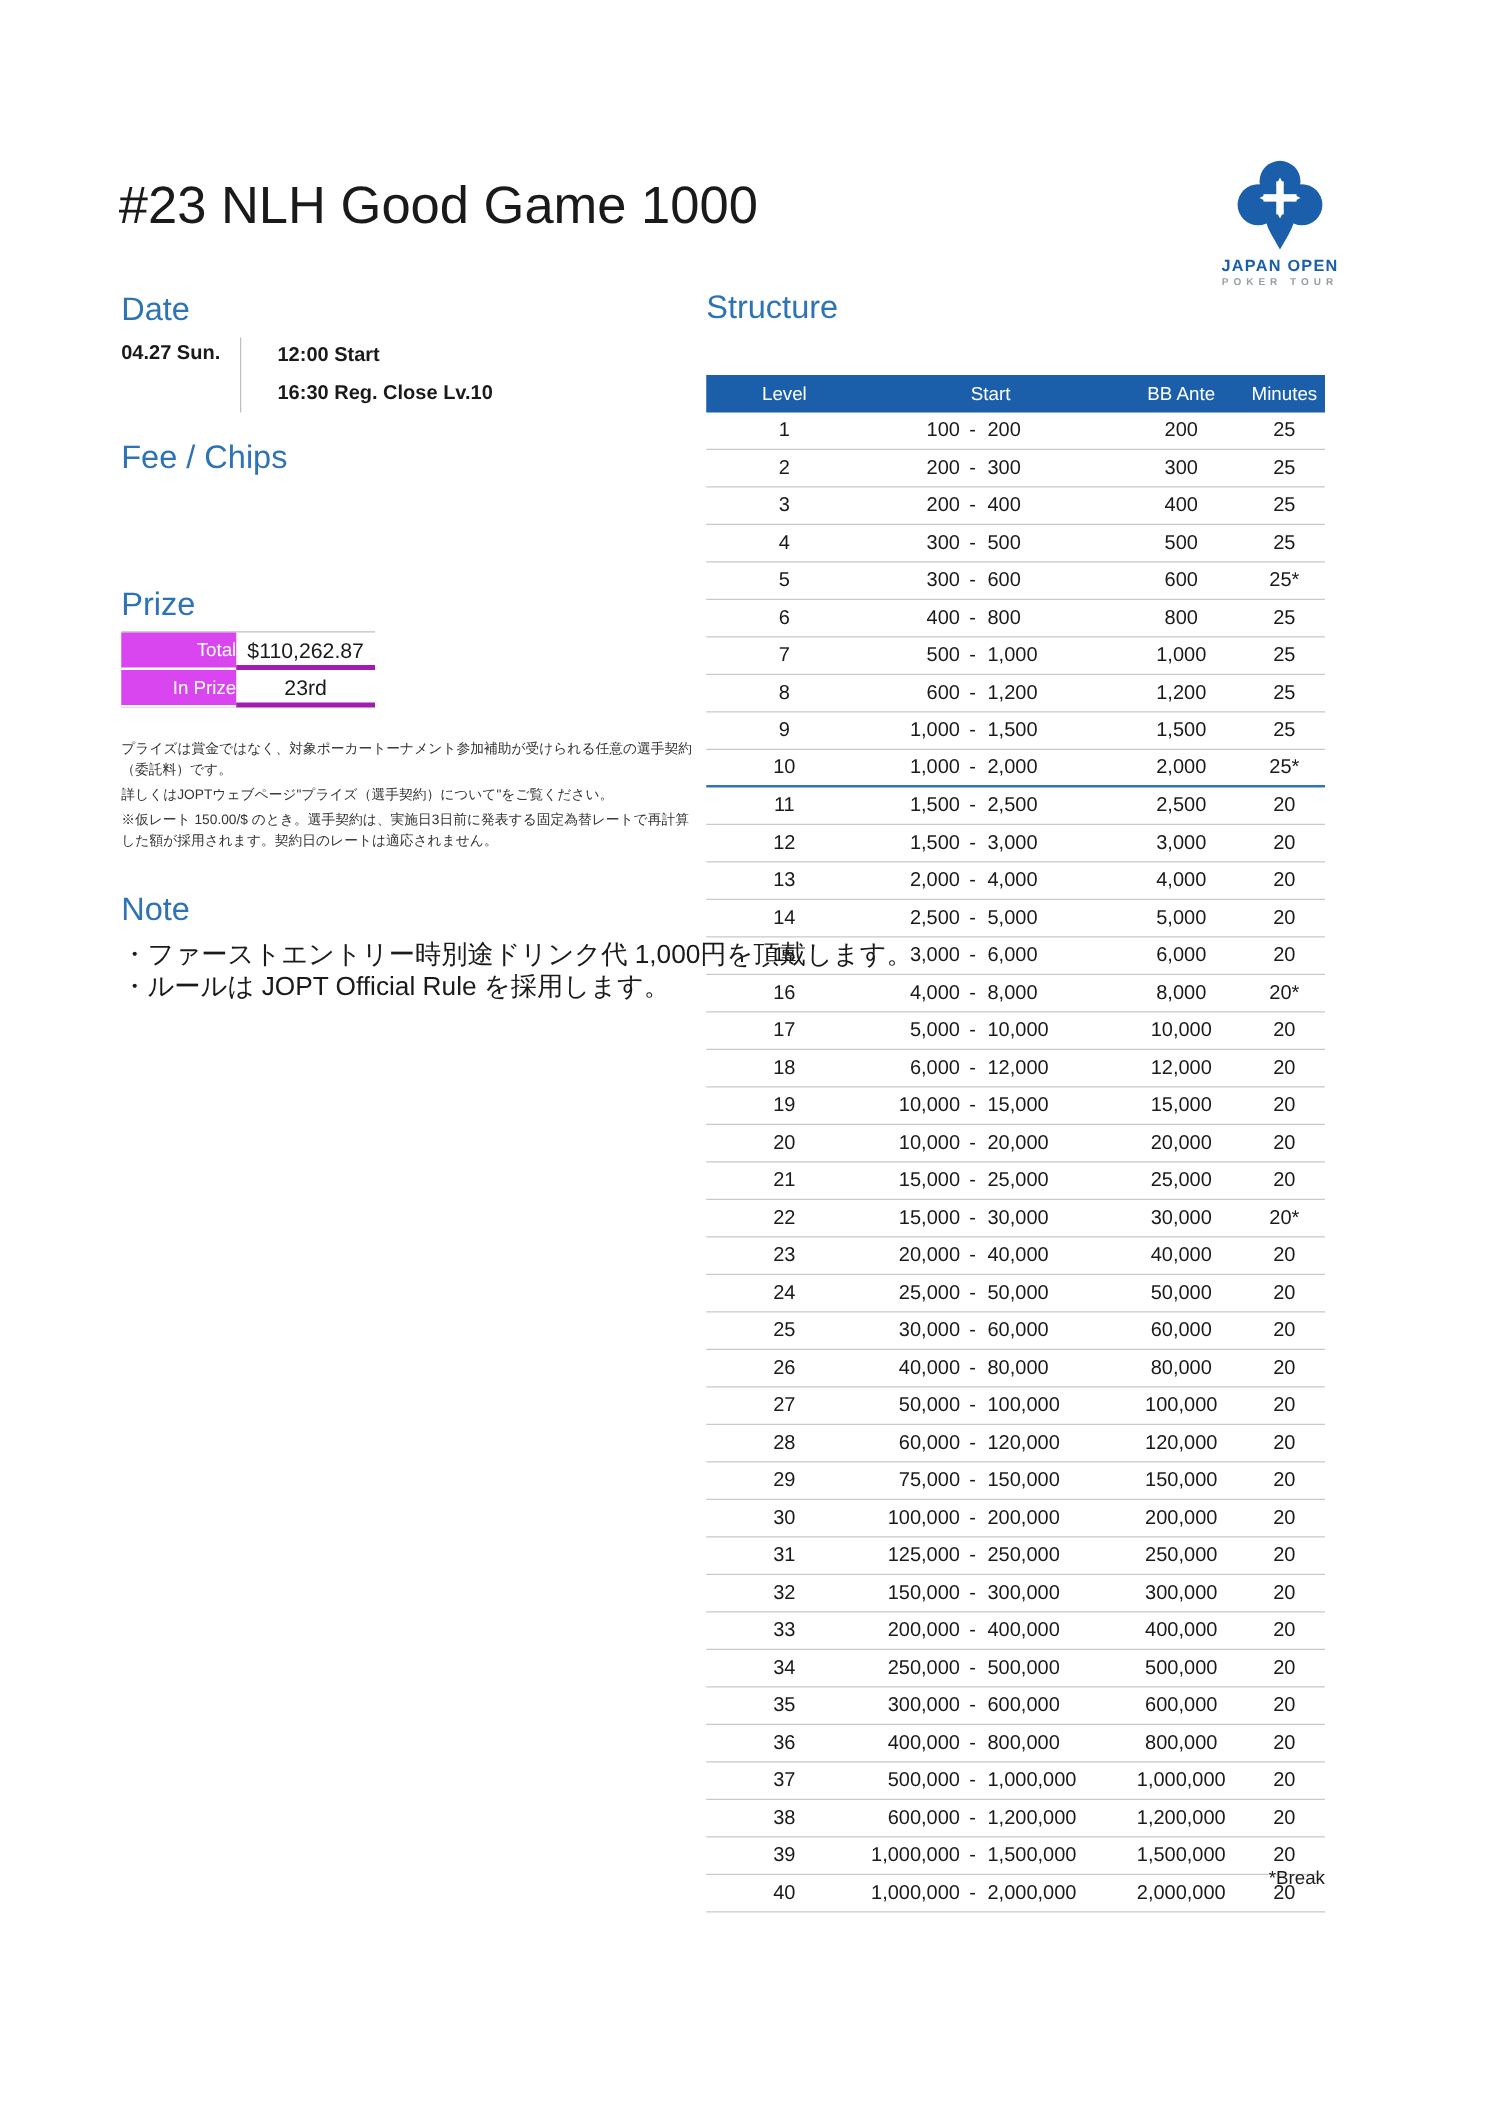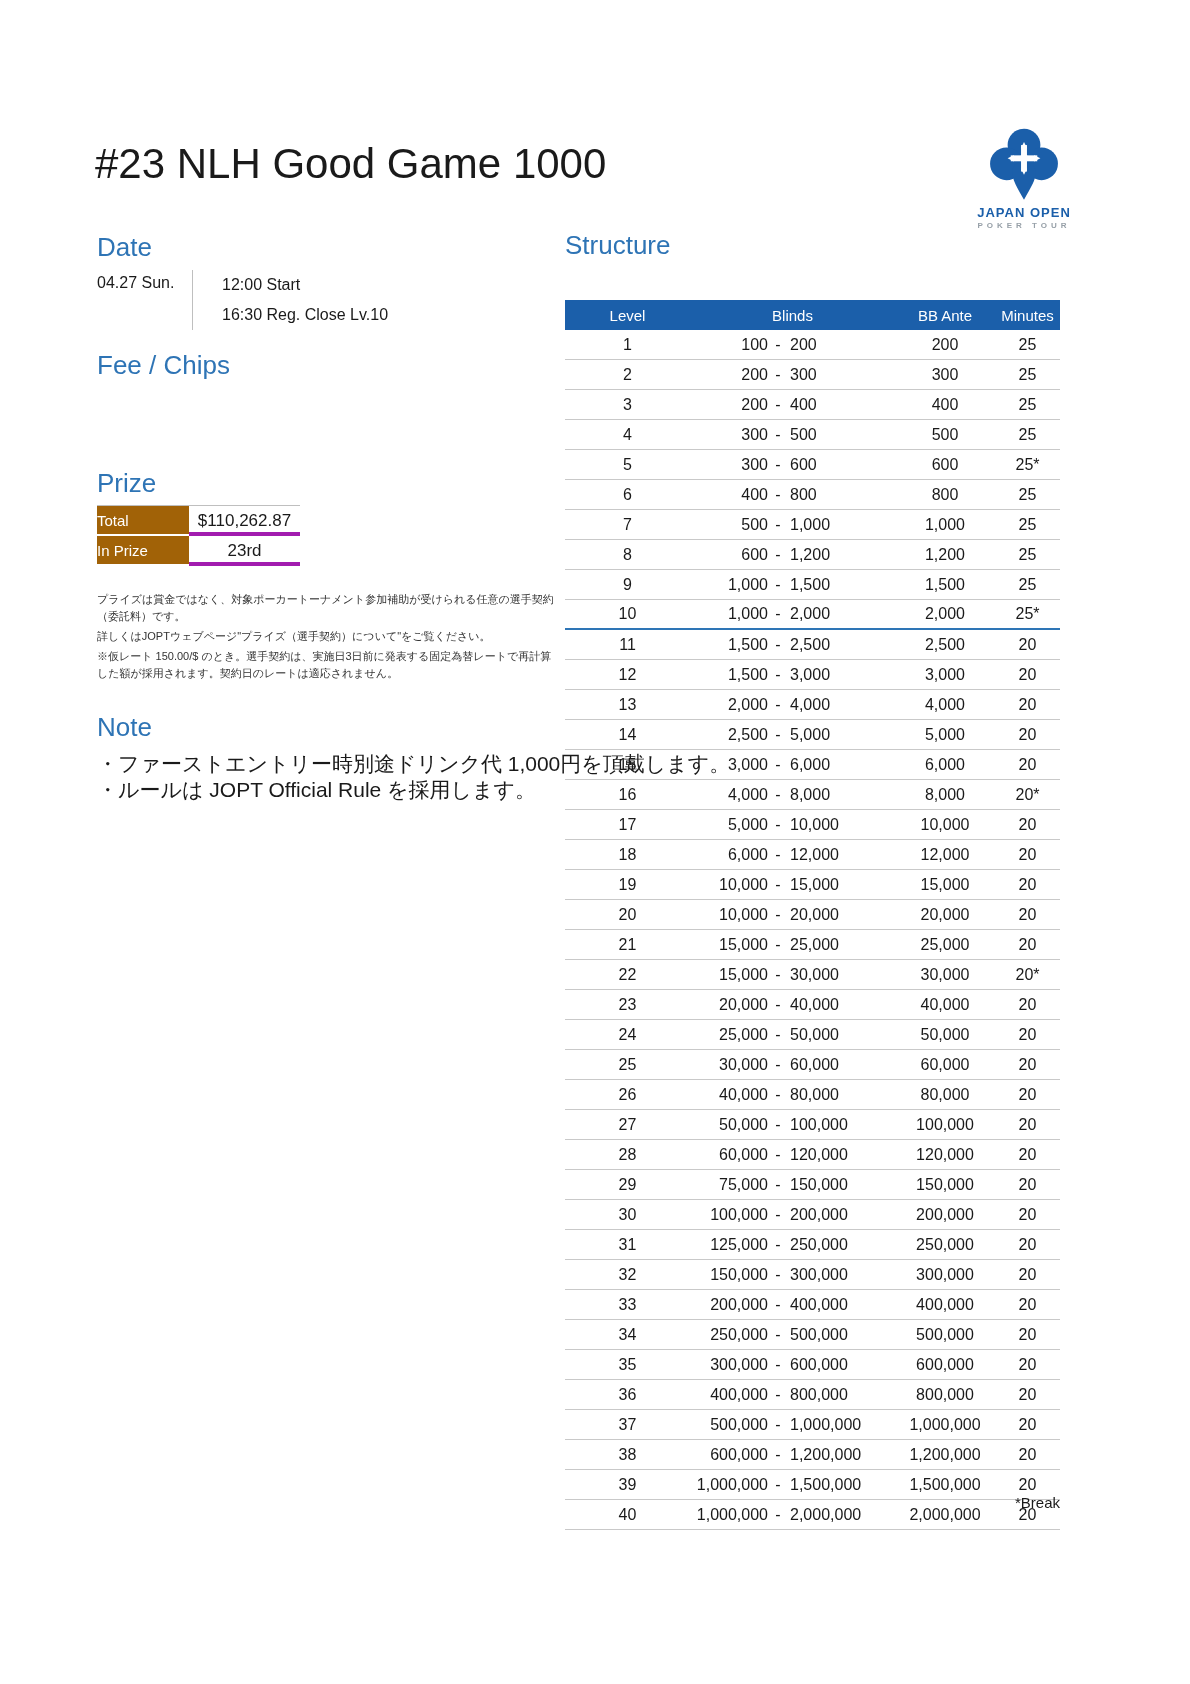--- a/index.html
+++ b/index.html
@@ -13,38 +13,38 @@
   
   .logo { position:absolute; left:966px; top:124px; width:116px; text-align:center; }
   .logo svg { display:block; margin:0 auto; }
   .logo-l1 { font-size:13px; font-weight:700; color:#1b5faa; letter-spacing:1px; margin-top:3px; }
   .logo-l2 { font-size:8px; font-weight:700; color:#97a0a8; letter-spacing:4px; margin-top:1px; }
 
   .h { font-size:26px; color:#2e74b5; font-weight:400; }
 
   
   .sec-date { position:absolute; left:97px; top:232px; }
-  .date-row { display:flex; margin-top:7px; }
+  .date-row { display:flex; margin-top:7px;font-weight:bold; }
   .date-val { width:88px; font-size:16px; padding-top:4px; }
   .date-times { border-left:1px solid #bfbfbf; padding-left:29px; margin-left:7px; }
   .time-line { font-size:16px; line-height:30px; }
 
   
   .sec-fee { position:absolute; left:97px; top:350px; }
   .fee-rows { margin-top:6px; }
   .fee-row { display:flex; }
   .fee-label { width:103px; font-size:16px; line-height:31px; }
   .fee-value { font-size:16px; line-height:31px; }
 
   
   .sec-prize { position:absolute; left:97px; top:468px; }
   .prize-table { width:203px; border-top:1px solid #bfbfbf; margin-top:6px; }
   .prize-row { display:flex; height:30px; }
-  .prize-label { width:92px; background:#a16207; color:#ffffff; font-size:15px;
-                 text-align:left; line-height:29px; border-bottom:2px solid #ffffff; }
+  .prize-label { width:92px; background:#d946ef; color:#ffffff; font-size:15px;
+                 text-align:right; line-height:29px; border-bottom:2px solid #ffffff; }
   .prize-value { flex:1; font-size:17px; text-align:center; line-height:29px; border-bottom:4px solid #a21caf; }
 
   
   .disclaimer { position:absolute; left:97px; top:591px; width:462px; color:#333333; }
   .disclaimer p { font-size:11px; line-height:17px; margin-bottom:3px; }
 
   
   .sec-note { position:absolute; left:97px; top:712px; }
   .note-items { margin-top:8px; }
   .note-line { font-size:21px; line-height:26px; }
@@ -151,21 +151,21 @@
     </div>
   </div>
 
   <div class="sec-structure-h">
     <div class="h">Structure</div>
   </div>
 
   <div class="structure-table">
     <div class="thead">
       <div>Level</div>
-      <div>Blinds</div>
+      <div>Start</div>
       <div>BB Ante</div>
       <div>Minutes</div>
     </div>
 
       <div class="srow">
         <div class="c-level">1</div>
         <div class="c-sb">100</div>
         <div class="c-dash">-</div>
         <div class="c-bb">200</div>
         <div class="c-ante">200</div>

